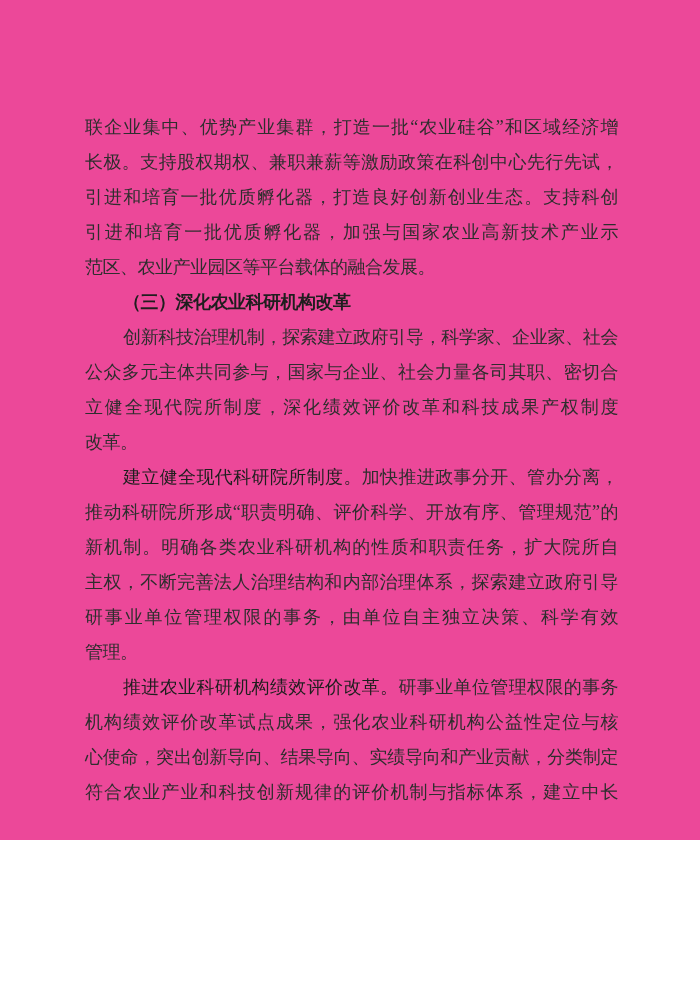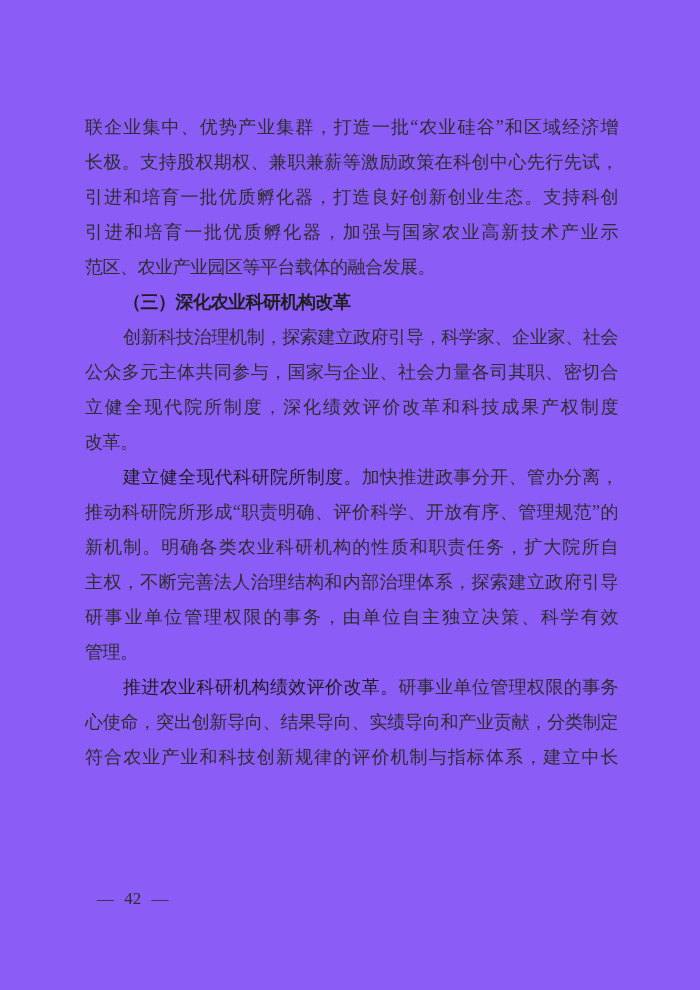--- a/index.html
+++ b/index.html
@@ -3,22 +3,22 @@
 <meta charset="utf-8">
 <style>
   html, body {
     margin: 0;
     padding: 0;
     background: #ffffff;
   }
   .page {
     position: relative;
     width: 700px;
-    height: 990px;
-    background: #8b5cf6;
+    height: 840px;
+    background: #ec4899;
     overflow: hidden;
     font-family: "Liberation Serif", "DejaVu Serif", serif;
   }
   .textblock {
     position: absolute;
     left: 85px;
     top: 110px;
     width: 533px;
   }
   .line {
@@ -71,17 +71,18 @@
       <div class="line j"><span>公众多元主体共同参与，国家与企业、社会力量各司其职、密切合</span></div>
       <div class="line j"><span>立健全现代院所制度，深化绩效评价改革和科技成果产权制度</span></div>
       <div class="line"><span>改革。</span></div>
       <div class="line j ind"><span class="b">建立健全现代科研院所制度。</span><span>加快推进政事分开、管办分离，</span></div>
       <div class="line j"><span>推动科研院所形成“职责明确、评价科学、开放有序、管理规范”的</span></div>
       <div class="line j"><span>新机制。明确各类农业科研机构的性质和职责任务，扩大院所自</span></div>
       <div class="line j"><span>主权，不断完善法人治理结构和内部治理体系，探索建立政府引导</span></div>
       <div class="line j"><span>研事业单位管理权限的事务，由单位自主独立决策、科学有效</span></div>
       <div class="line"><span>管理。</span></div>
       <div class="line j ind"><span class="b">推进农业科研机构绩效评价改革。</span><span>研事业单位管理权限的事务</span></div>
+      <div class="line j"><span>机构绩效评价改革试点成果，强化农业科研机构公益性定位与核</span></div>
       <div class="line j"><span>心使命，突出创新导向、结果导向、实绩导向和产业贡献，分类制定</span></div>
       <div class="line j"><span>符合农业产业和科技创新规律的评价机制与指标体系，建立中长</span></div>
     </div>
   <div class="pagenum">— 42 —</div>
 </div>
 
 </body></html>

